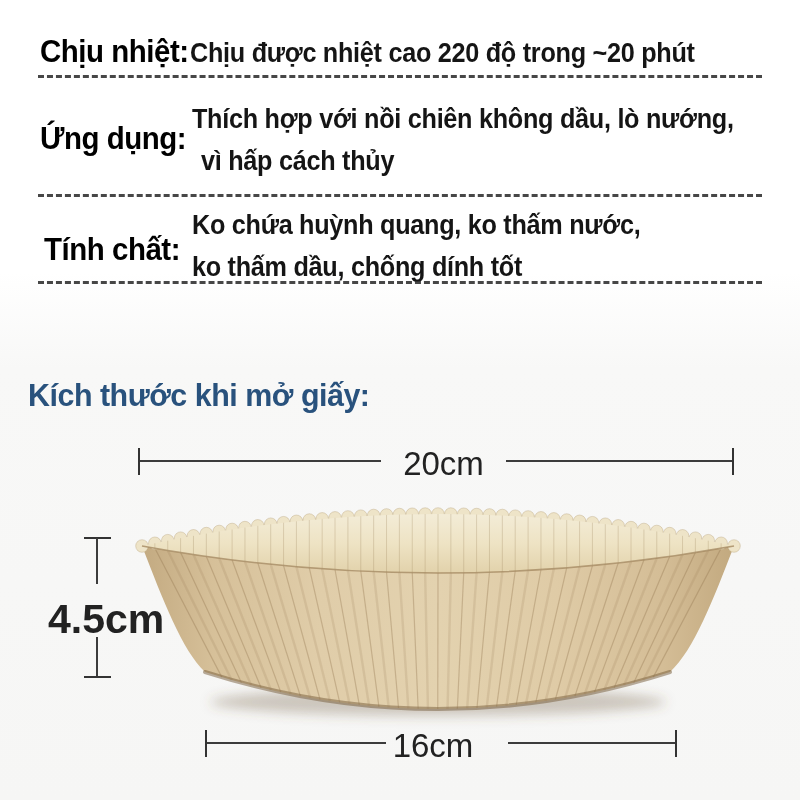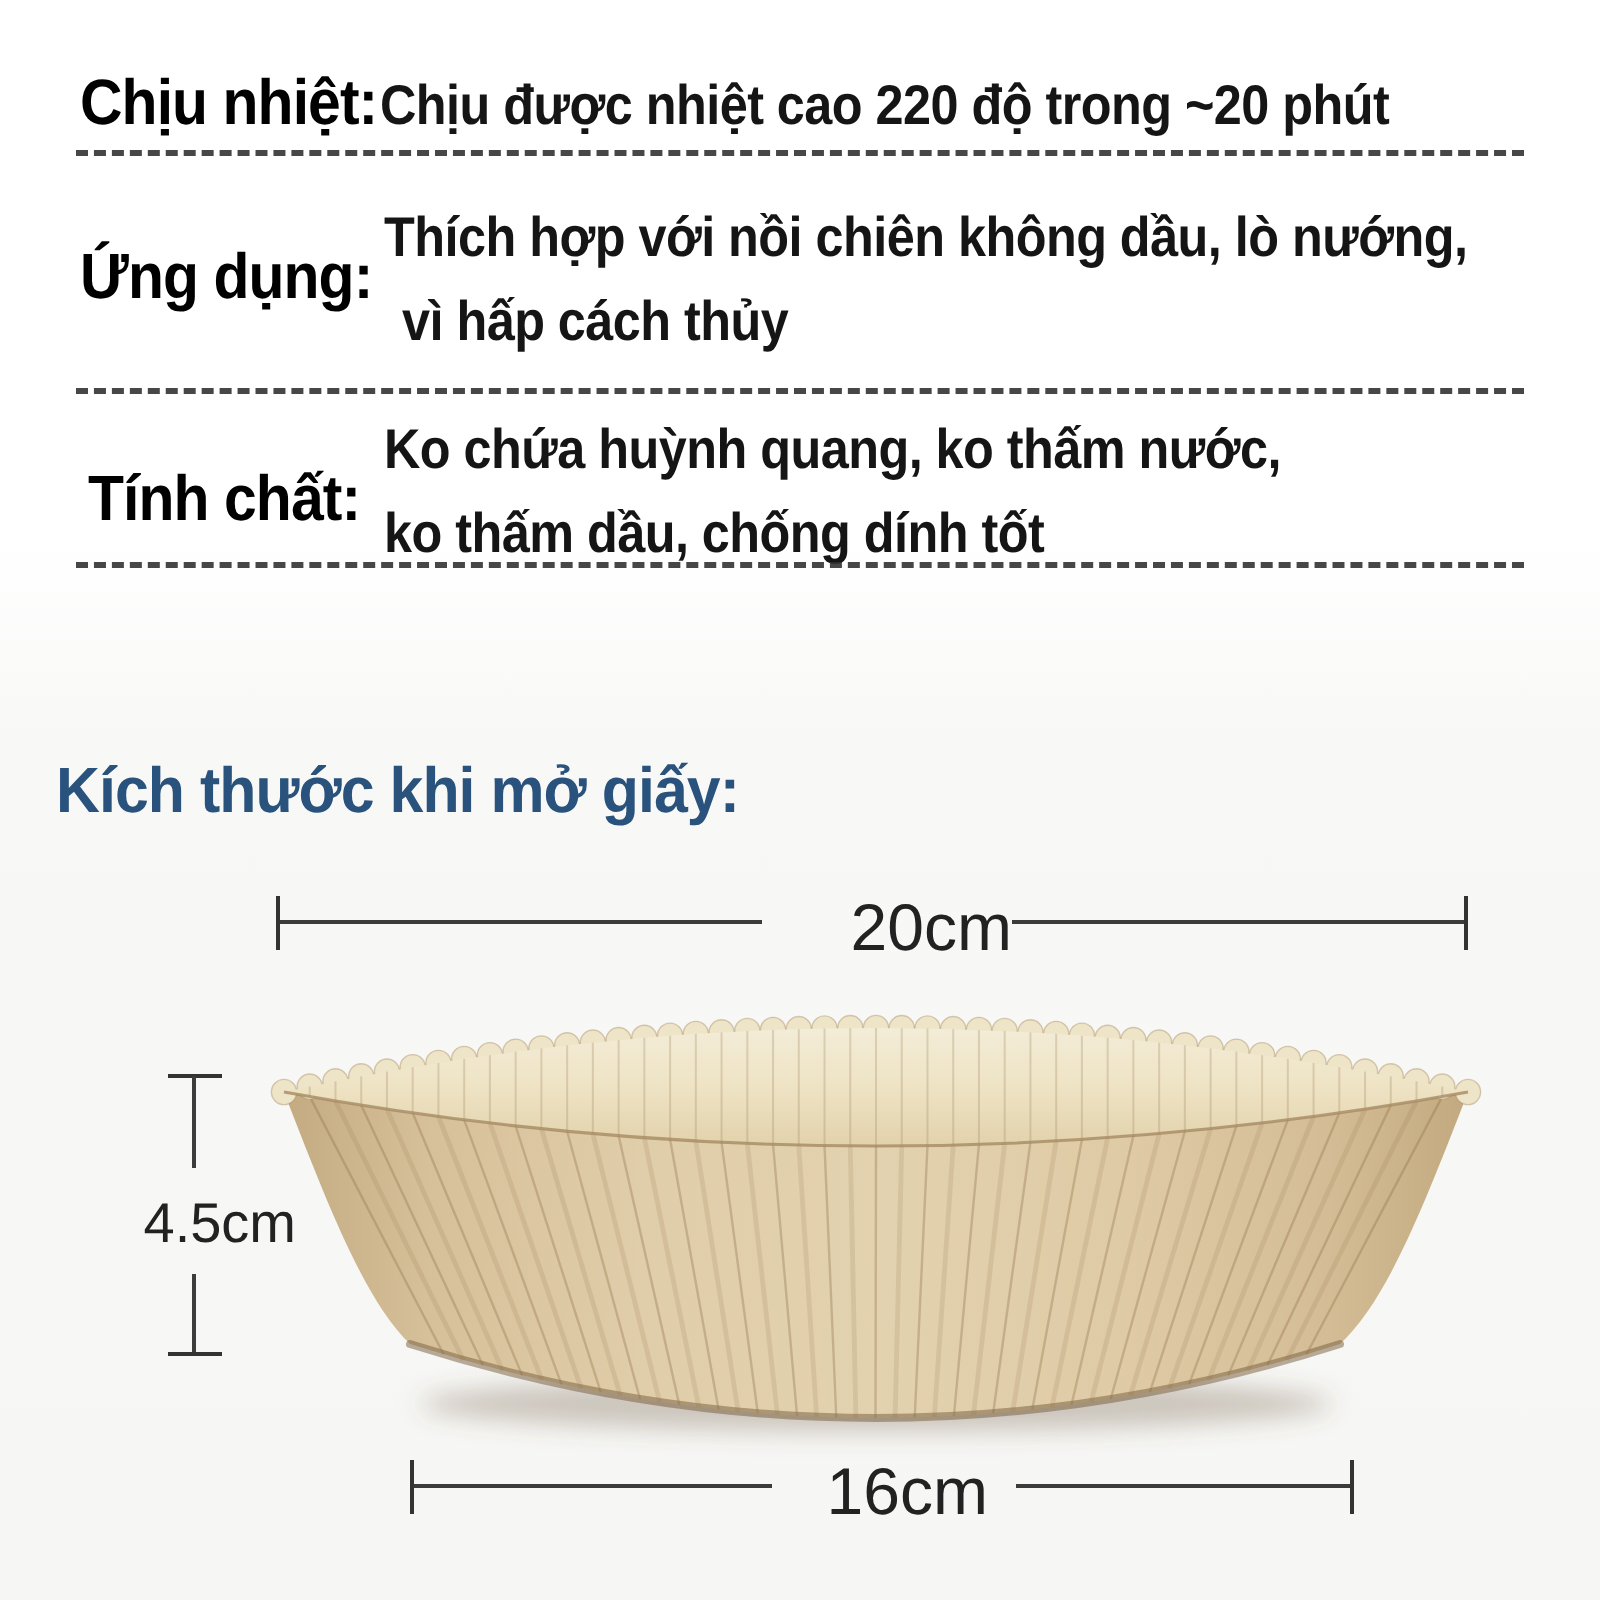--- a/index.html
+++ b/index.html
@@ -11,21 +11,21 @@
              transform:scaleX(0.92);transform-origin:left top;white-space:nowrap;}
   .value-line{font-weight:700;font-size:28px;color:#151515;letter-spacing:-0.3px;
               transform:scaleX(0.90);transform-origin:left top;white-space:nowrap;}
   .divider{height:0;border-top:3px dashed #2e2e2e;opacity:0.88;}
   .size-heading{font-weight:700;font-size:32px;color:#29527d;letter-spacing:-0.5px;
                 transform:scaleX(0.95);transform-origin:left top;white-space:nowrap;}
   .dim-seg-h{background:#3c3c3c;height:2px;}
   .dim-seg-v{background:#3c3c3c;width:2px;}
   .dim-tick-v{background:#333;width:2px;height:27px;}
   .dim-tick-h{background:#333;height:2px;width:27px;}
-  .dim-label{font-weight:400;font-size:33px;color:#222;text-align:right;white-space:nowrap;}
+  .dim-label{font-weight:400;font-size:33px;color:#222;text-align:center;white-space:nowrap;}
   svg{overflow:visible;display:block;}
 </style>
 </head>
 <body>
 
 <div class="page">
 
   <div class="abs row-label" style="left:40px;top:33px;">Chịu nhiệt:</div>
   <div class="abs value-line" style="left:190px;top:37px;">Chịu được nhiệt cao 220 độ trong ~20 phút</div>
   <div class="abs divider" style="left:38px;top:75px;width:724px;"></div>
@@ -46,21 +46,21 @@
     <div class="abs dim-tick-v" style="left:138px;top:448px;"></div>
     <div class="abs dim-seg-h" style="left:140px;top:460px;width:241px;"></div>
     <div class="abs dim-label" style="left:381px;top:445px;width:125px;">20cm</div>
     <div class="abs dim-seg-h" style="left:506px;top:460px;width:228px;"></div>
     <div class="abs dim-tick-v" style="left:732px;top:448px;"></div>
   </div>
 
   <div>
     <div class="abs dim-tick-h" style="left:84px;top:537px;"></div>
     <div class="abs dim-seg-v" style="left:96px;top:538px;height:46px;"></div>
-    <div class="abs dim-label" style="left:48px;top:596px;width:100px;font-size:28px;">4.5cm</div>
+    <div class="abs dim-label" style="left:48px;top:596px;width:100px;font-size:41px;font-weight:bold;">4.5cm</div>
     <div class="abs dim-seg-v" style="left:96px;top:637px;height:40px;"></div>
     <div class="abs dim-tick-h" style="left:84px;top:676px;"></div>
   </div>
 
   <div class="abs" style="left:138px;top:500px;width:600px;height:230px;">
     <svg id="cup-svg" width="600" height="230" viewBox="0 0 600 230">
       <defs>
         <linearGradient id="bodyGrad" x1="0" y1="0" x2="1" y2="0">
           <stop offset="0" stop-color="#c3aa81"></stop>
           <stop offset="0.12" stop-color="#d6c099"></stop>

